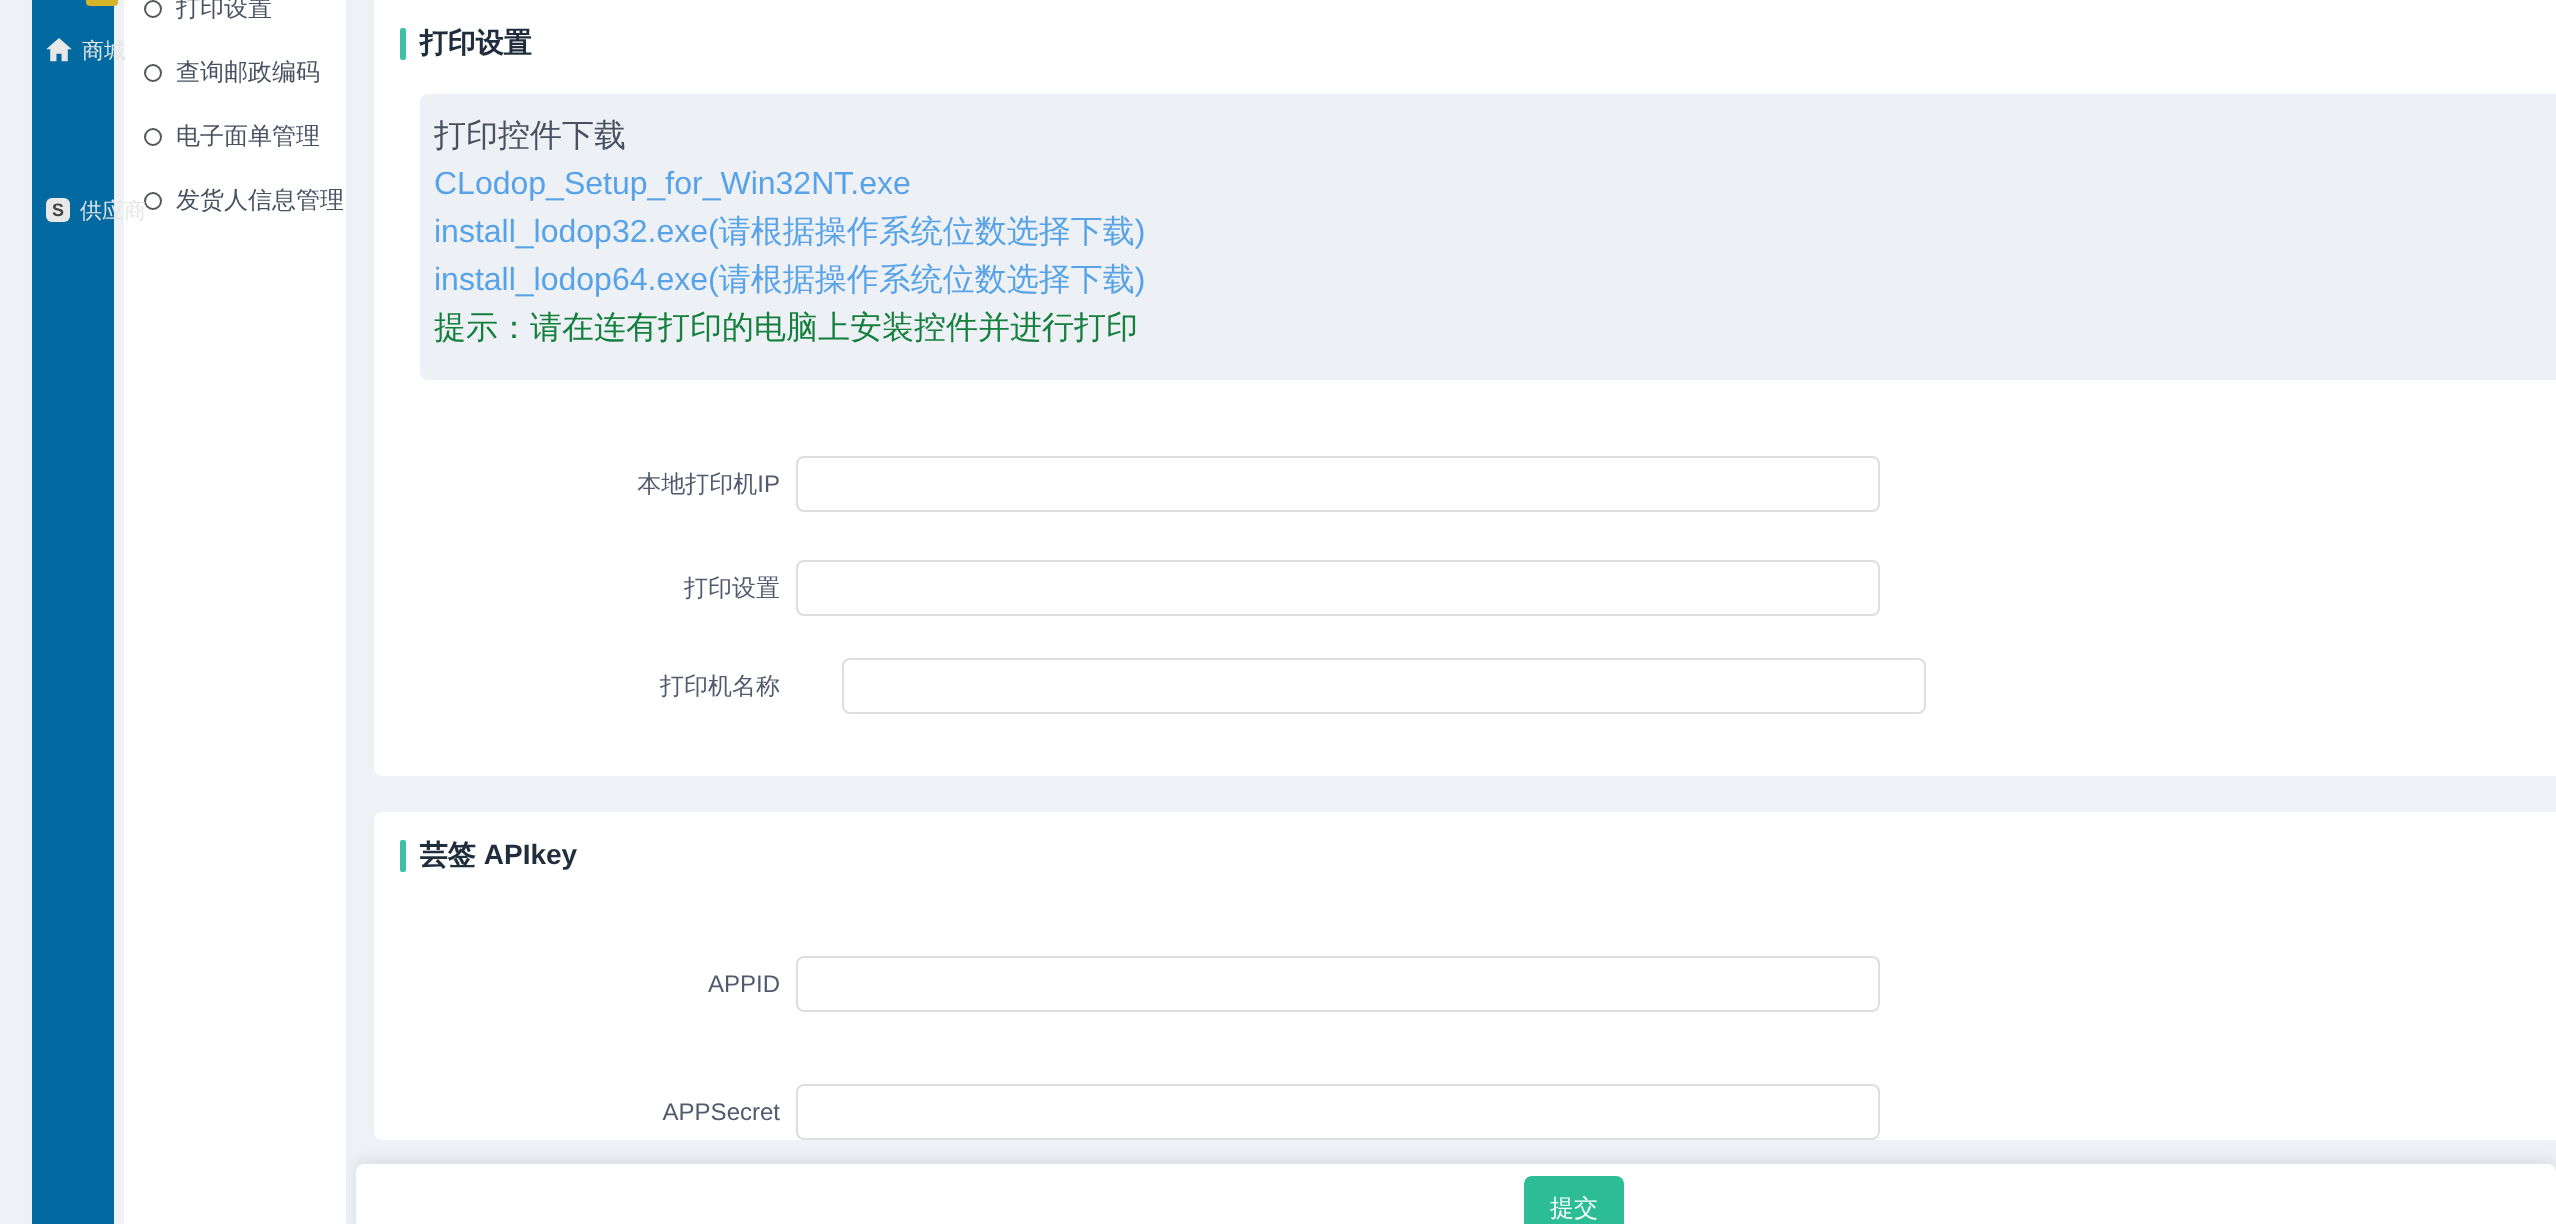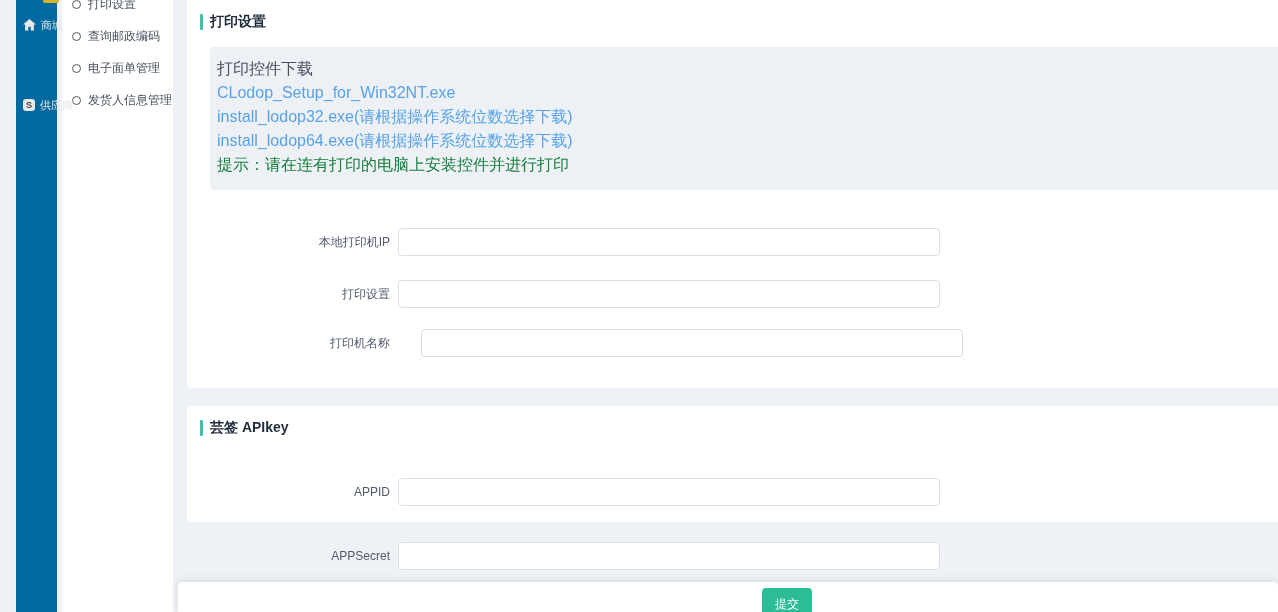--- a/index.html
+++ b/index.html
@@ -24,21 +24,21 @@
     background:#ffffff; z-index:4; }
   .smenu { position:absolute; top:-12px; left:0; width:100%; }
   .sitem { height:32px; display:flex; align-items:center; padding-left:10px; cursor:pointer; }
   .bullet { width:9px; height:9px; border:1.5px solid #51585e; border-radius:50%;
     flex:0 0 auto; }
   .sitem .slabel { margin-left:7px; font-size:12px; color:#495060; white-space:nowrap; }
 
   
   .card { position:absolute; left:187px; right:0; background:#fff; }
   .card1 { top:0; height:388px; border-radius:0 0 0 4px; }
-  .card2 { top:406px; height:116px; border-radius:4px 0 0 4px; }
+  .card2 { top:406px; height:164px; border-radius:4px 0 0 4px; }
 
   .section-title { position:absolute; left:13px; display:flex; align-items:center; }
   .card1 .section-title { top:13px; }
   .card2 .section-title { top:13px; }
   .accent-bar { width:3px; height:16px; background:#41c0a5; border-radius:1px; }
   .section-title h2 { margin-left:7px; font-size:14px; font-weight:bold; color:#1f2d3d; }
 
   
   .download-box { position:absolute; left:23px; right:0; top:47px; height:143px;
     background:#edf1f5; border-radius:4px 0 0 4px; padding:10px 0 0 7px; }

